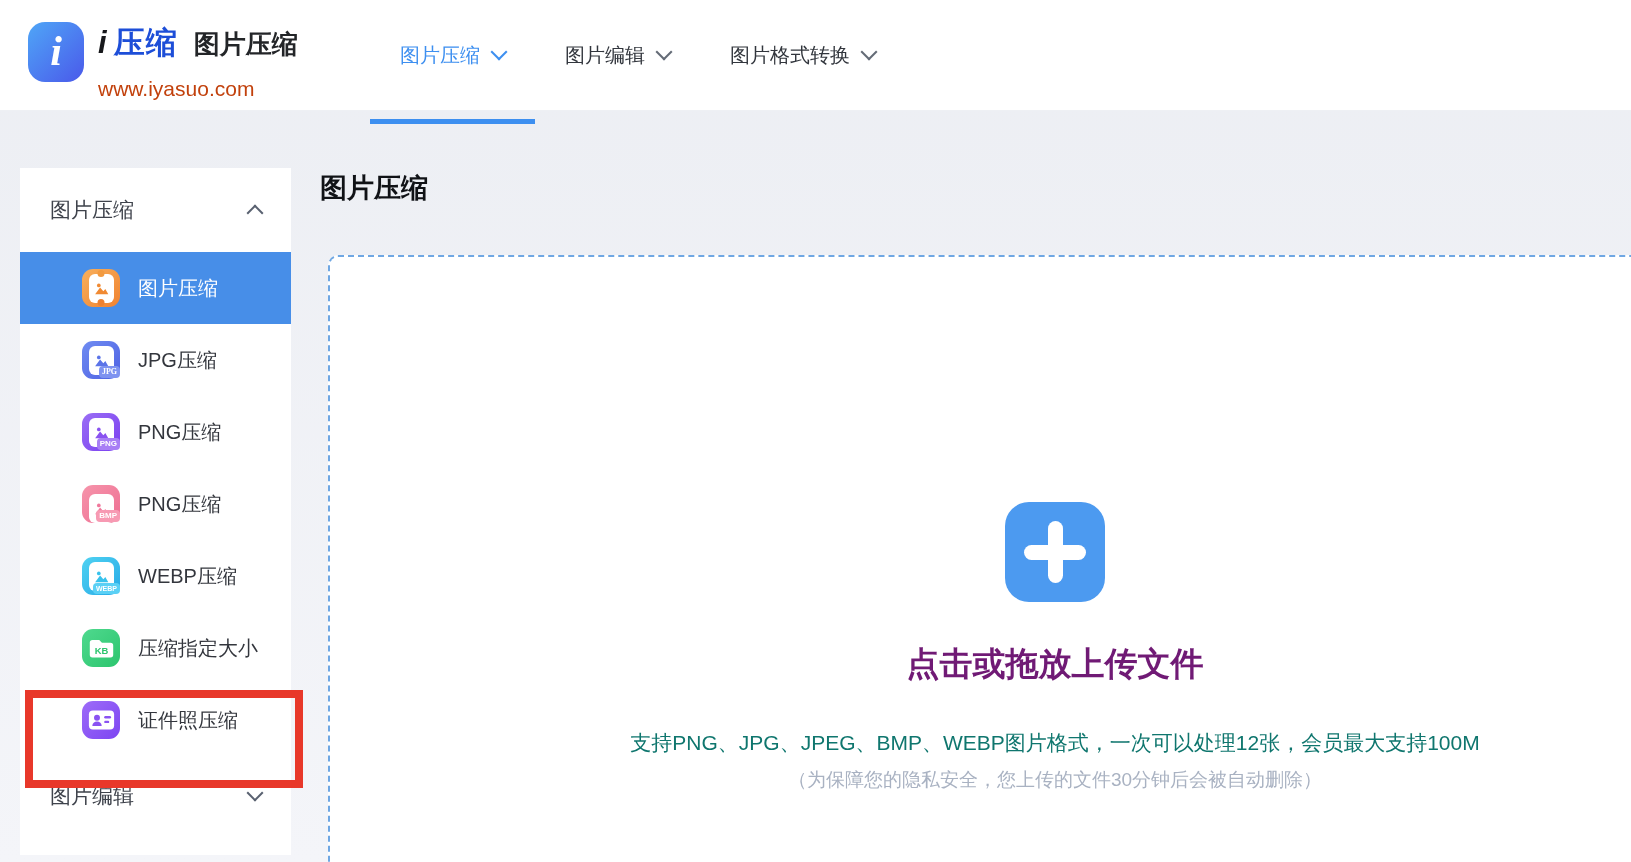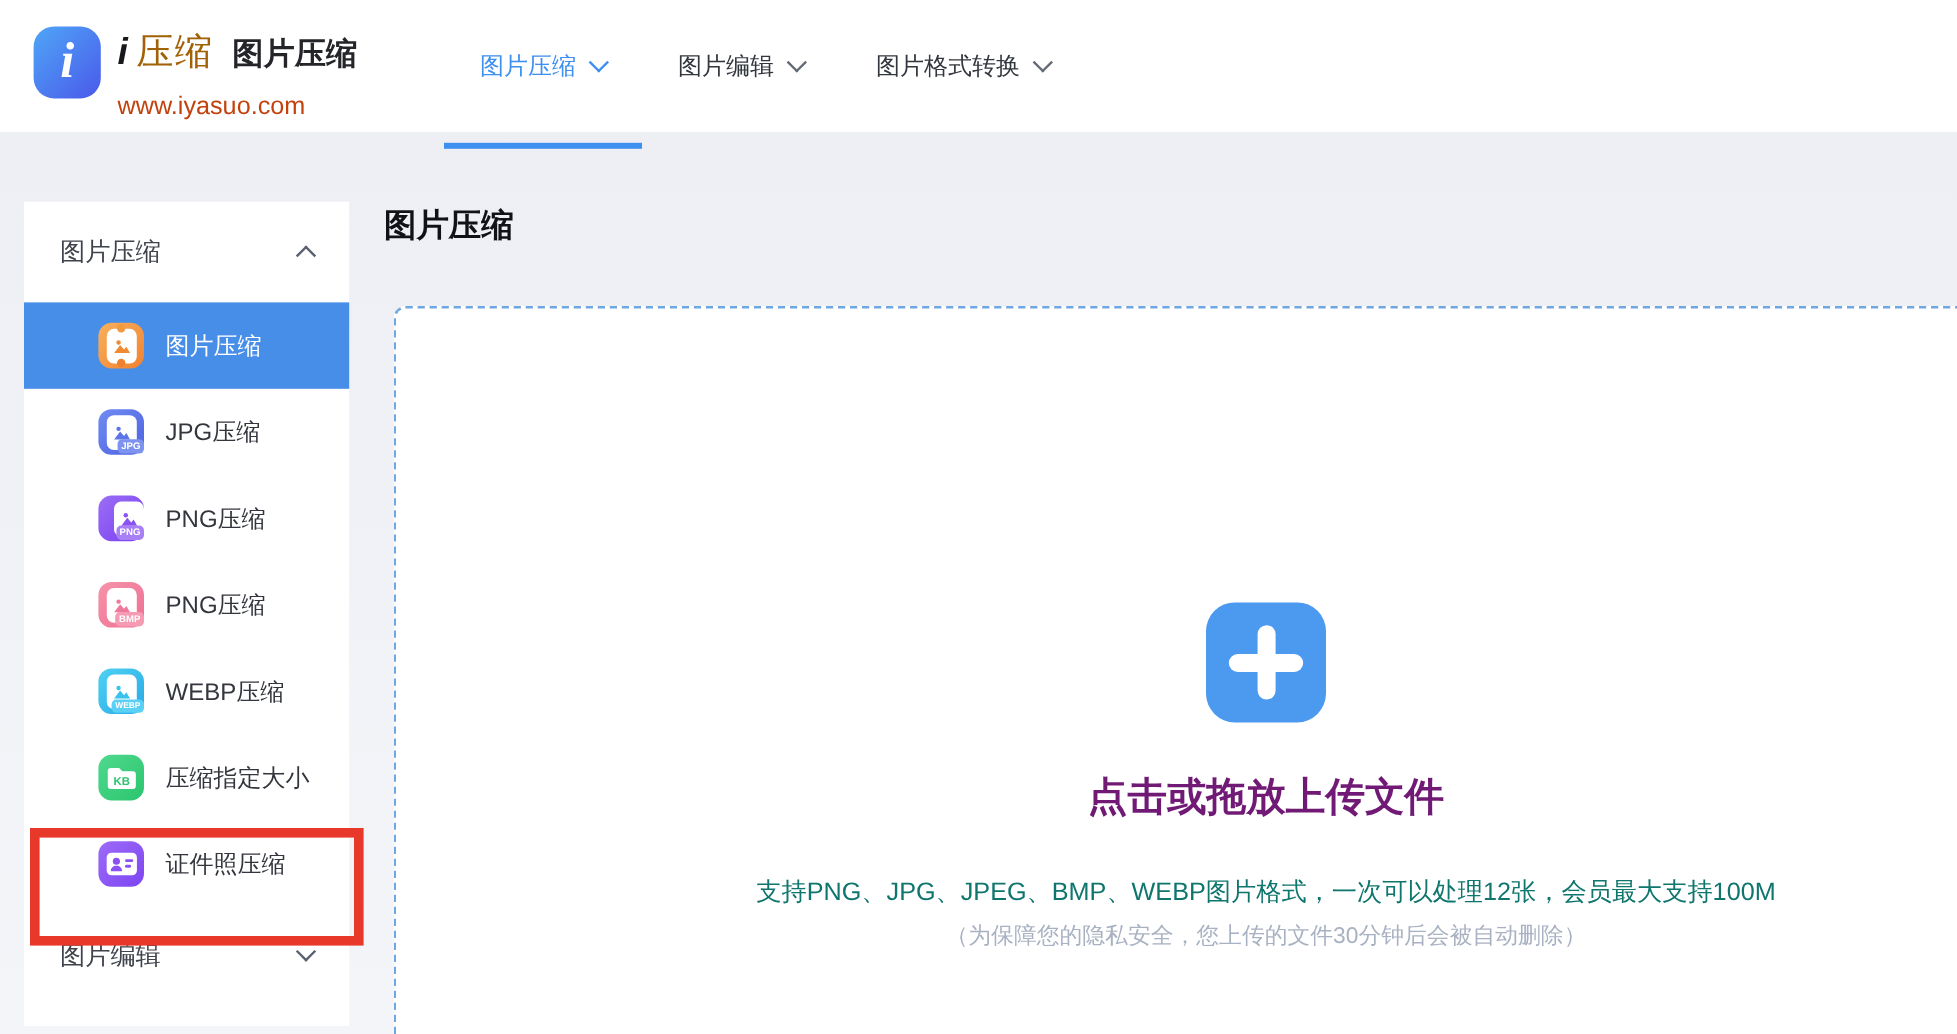--- a/index.html
+++ b/index.html
@@ -12,21 +12,21 @@
           border-bottom:1px solid #eef0f4;}
   .logo{position:absolute;left:28px;top:22px;display:flex;align-items:flex-start;cursor:pointer;}
   .logo-icon{width:56px;height:60px;border-radius:17px;
              background:linear-gradient(135deg,#4fa6f7 0%,#4a59ea 100%);
              display:flex;align-items:center;justify-content:center;}
   .logo-icon span{color:#fff;font-family:"Liberation Serif","DejaVu Serif",serif;
                   font-weight:bold;font-style:italic;font-size:42px;line-height:1;margin-top:-2px;}
   .logo-text{margin-left:14px;}
   .logo-line1{display:flex;align-items:baseline;}
   .logo-i{font-style:italic;font-weight:bold;font-size:31px;color:#17181b;}
-  .logo-name{font-weight:normal;font-size:31px;color:#a16207;margin-left:7px;letter-spacing:1px;}
+  .logo-name{font-weight:bold;font-size:31px;color:#1d4ed8;margin-left:7px;letter-spacing:1px;}
   .logo-sub{font-weight:bold;font-size:26px;color:#232528;margin-left:16px;}
   .logo-url{font-size:21px;color:#c2410c;margin-top:13px;}
 
   .nav{position:absolute;left:370px;top:0;height:110px;display:flex;}
   .tab{position:relative;height:110px;display:flex;align-items:center;gap:13px;
        padding:0 30px 14px 30px;font-size:20px;color:#32363d;cursor:pointer;}
   .tab.active{color:#3d8ff0;}
   .chev{width:10px;height:10px;border-right:2px solid #646b76;border-bottom:2px solid #646b76;
         display:inline-block;}
   .chev.down{transform:rotate(45deg);margin-top:-6px;}
@@ -55,25 +55,25 @@
   .icon-inner svg{width:17px;height:17px;display:block;}
   .notch{position:absolute;width:7px;height:7px;border-radius:50%;left:50%;transform:translateX(-50%);}
   .notch.t{top:-3.5px;background:#f29a40;}
   .notch.b{bottom:-3.5px;background:#ee8130;}
   .badge{position:absolute;right:0px;bottom:1px;font-size:8px;font-weight:bold;color:#fff;
          padding:2px 3px;border-radius:4px;line-height:1;letter-spacing:0;}
   .ic-main{background:linear-gradient(135deg,#f8b05c,#f08230);}
   .ic-main .icon-inner svg{fill:#f08a33;}
   .ic-jpg{background:linear-gradient(135deg,#6f8cf2,#4e61e2);}
   .ic-jpg .icon-inner svg{fill:#5b74e8;}
-  .ic-jpg .badge{background:#7e93f0;}
-  .ic-png{background:linear-gradient(135deg,#9a6ef5,#7a3ff0);justify-content:flex-end;}
+  .ic-jpg .badge{background:#7e93f0;font-family:Liberation Serif, serif;}
+  .ic-png{background:linear-gradient(135deg,#9a6ef5,#7a3ff0);}
   .ic-png .icon-inner svg{fill:#8a52f0;}
   .ic-png .badge{background:#a87ff5;}
-  .ic-bmp{background:linear-gradient(135deg,#f694ab,#ee6e92);}
+  .ic-bmp{background:linear-gradient(135deg,#f694ab,#ee6e92);align-items:flex-end;}
   .ic-bmp .icon-inner svg{fill:#f0789c;}
   .ic-bmp .badge{background:#f79ab3;}
   .ic-webp{background:linear-gradient(135deg,#4fd2f2,#27a9e6);}
   .ic-webp .icon-inner svg{fill:#38c2ec;}
   .ic-webp .badge{background:#5ad0f5;font-size:7px;}
   .ic-id{background:linear-gradient(135deg,#9d6bf8,#7d45f2);}
   .ic-kb{background:linear-gradient(135deg,#4fd98e,#2cc56e);}
 
   
   .red-highlight{position:absolute;left:25px;top:690px;width:278px;height:98px;

